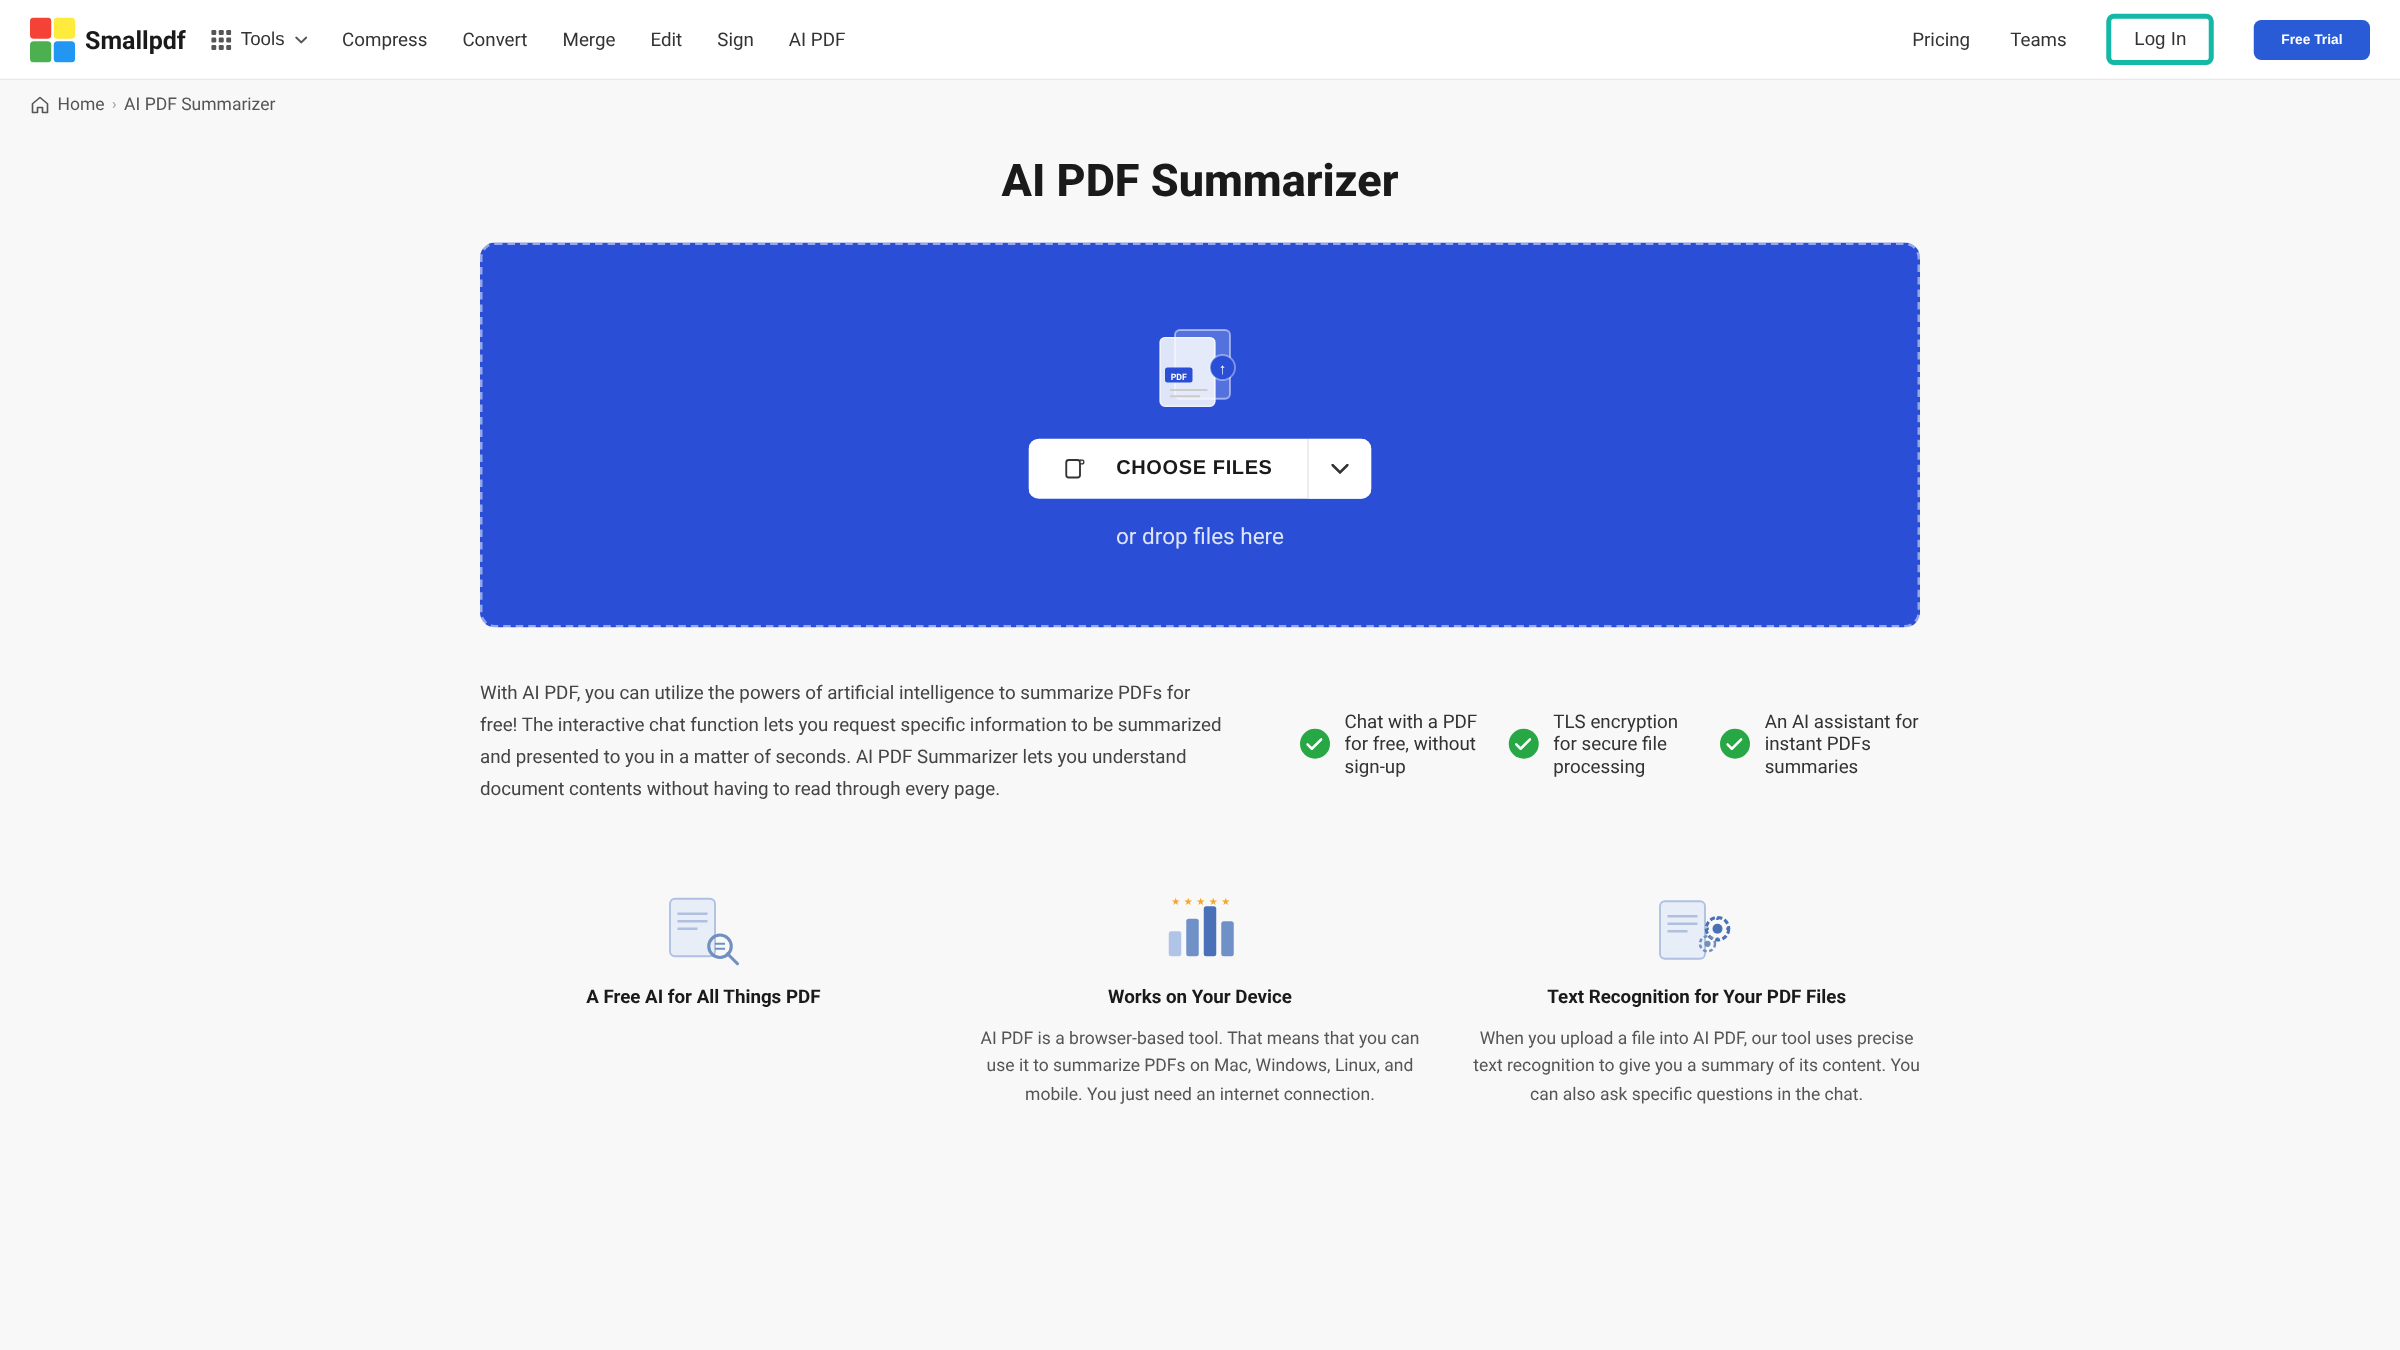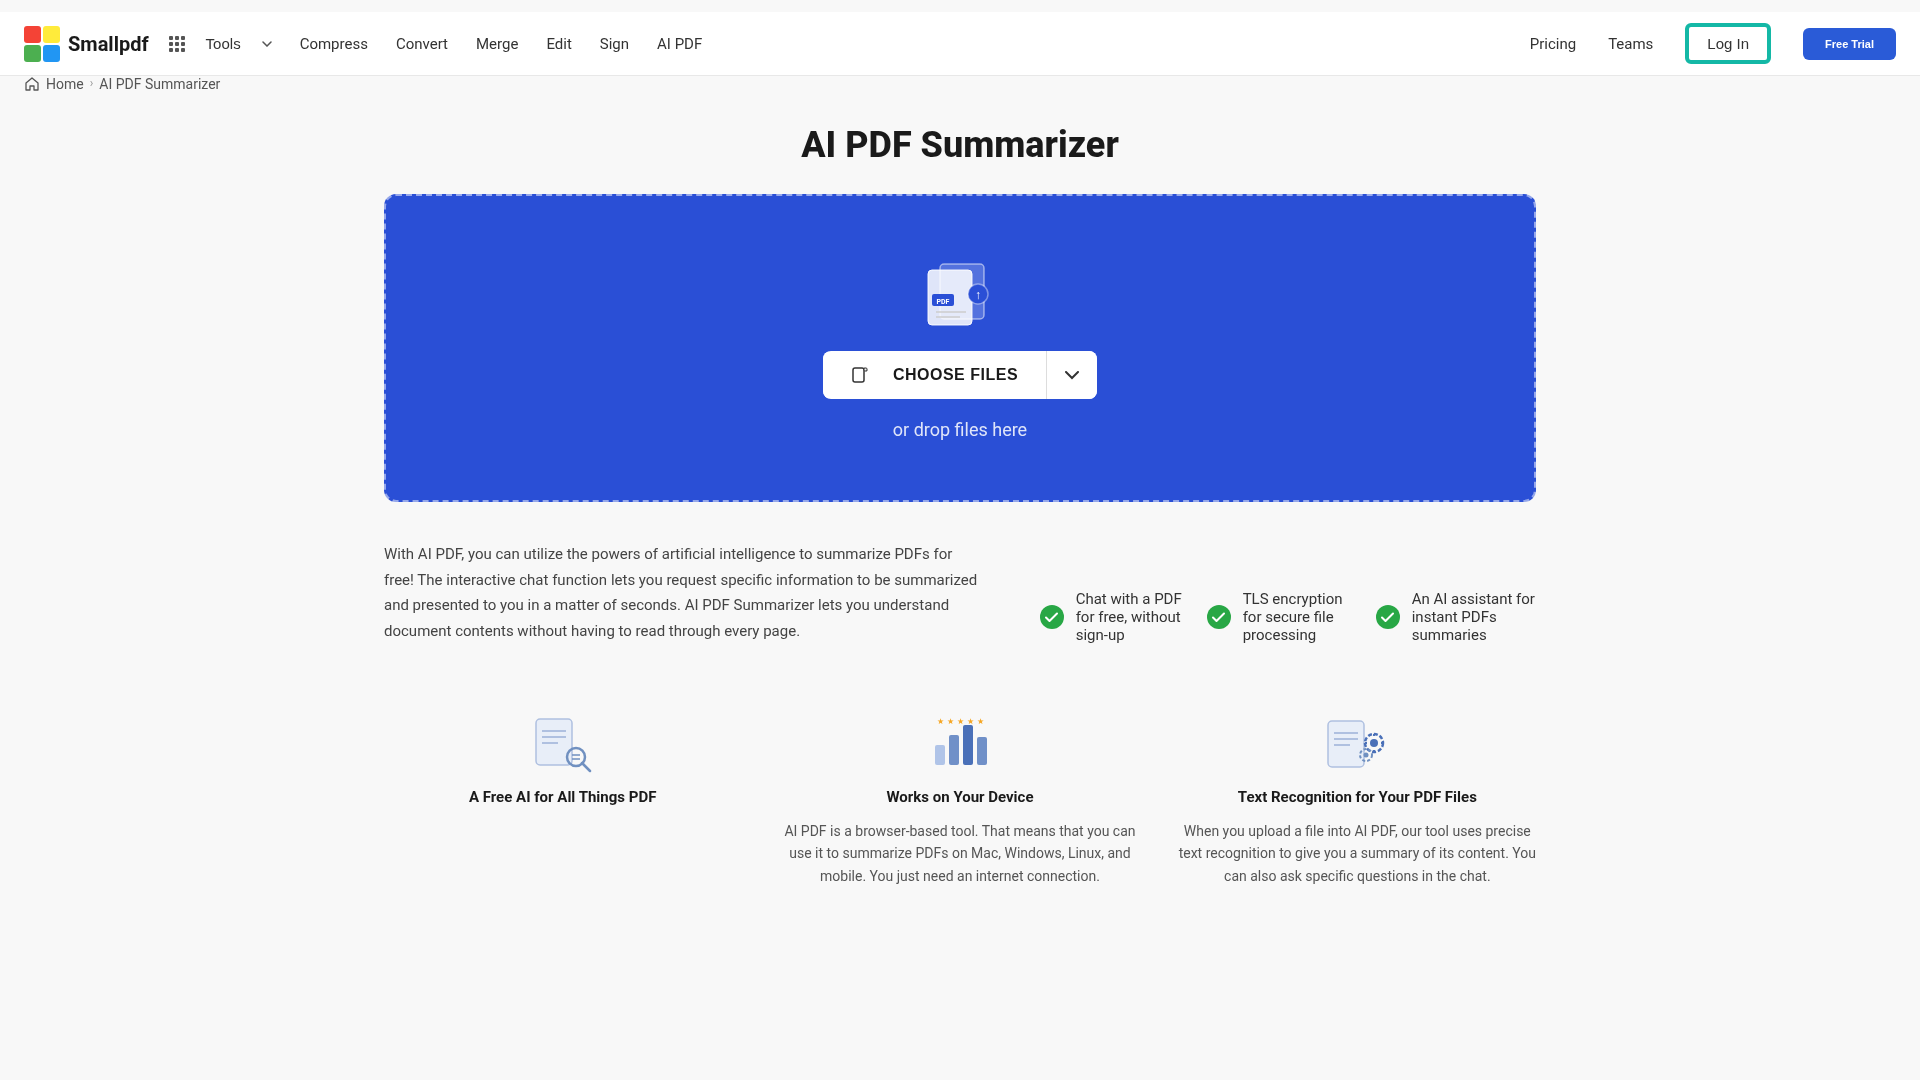--- a/index.html
+++ b/index.html
@@ -6,33 +6,33 @@
     body { font-family: -apple-system, BlinkMacSystemFont, 'Segoe UI', Roboto, sans-serif; background: #f8f8f8; color: #333; }
 
     
     header {
       display: flex;
       align-items: center;
       padding: 0 24px;
       height: 64px;
       background: #fff;
       border-bottom: 1px solid #e8e8e8;
-      position: sticky; top: 12px; z-index: 100;
+      position: sticky; top: 0; z-index: 100;
     }
     .logo-area {
       display: flex; align-items: center; gap: 8px; text-decoration: none; color: inherit;
     }
     .logo-icon {
       width: 36px; height: 36px;
     }
     .logo-text {
       font-size: 20px; font-weight: 700; color: #1a1a1a;
     }
     .tools-btn {
-      display: flex; align-items: center; gap: 21px; margin-left: 12px;
+      display: flex; align-items: center; gap: 8px; margin-left: 12px;
       background: none; border: none; cursor: pointer; font-size: 15px; color: #333; padding: 4px 8px;
     }
     nav {
       display: flex; align-items: center; gap: 4px; margin-left: 8px;
     }
     nav a {
       text-decoration: none; color: #333; font-size: 15px; padding: 6px 12px; border-radius: 4px;
     }
     .nav-spacer { flex: 1; }
     .header-right {
@@ -85,21 +85,21 @@
     }
     .choose-files-dropdown {
       background: #fff; border: none; padding: 0 18px; cursor: pointer; height: 48px; display: flex; align-items: center;
     }
     .drop-hint {
       color: rgba(255,255,255,0.85); font-size: 18px;
     }
 
     
     .features-row {
-      display: flex; gap: 60px; margin-top: 40px; align-items: flex-end;
+      display: flex; gap: 60px; margin-top: 40px; align-items: center;
     }
     .feature-desc {
       flex: 1.2; font-size: 15px; line-height: 1.7; color: #444;
     }
     .feature-list {
       flex: 1; display: flex; flex-direction: row; gap: 18px; padding-top: 4px;
     }
     .feature-list-item {
       display: flex; align-items: center; gap: 12px; font-size: 15px; color: #333;
     }

